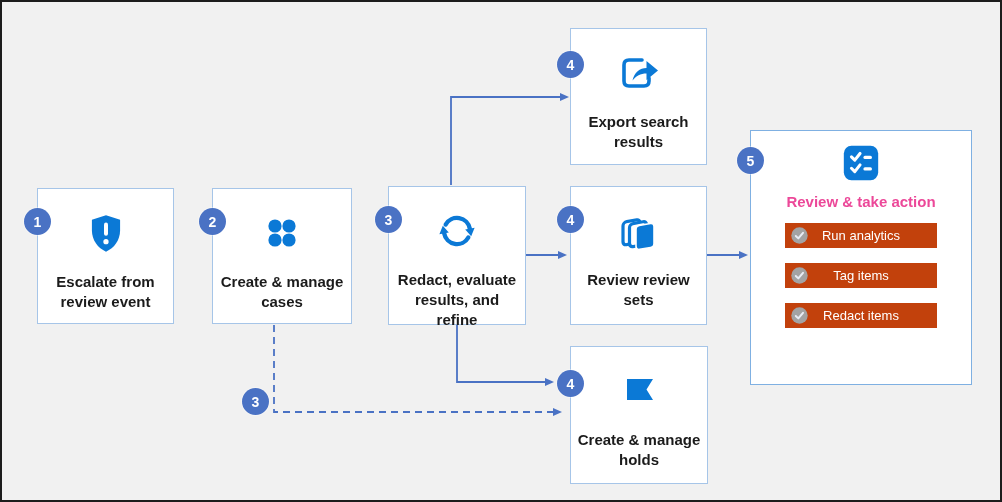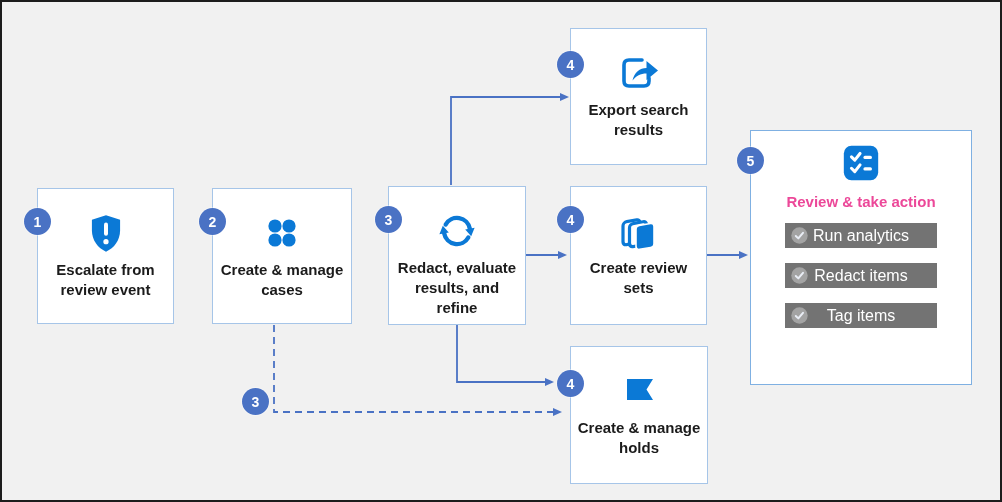--- a/index.html
+++ b/index.html
@@ -18,21 +18,21 @@
   }
   .node {
     position:absolute; z-index:2;
     background:#ffffff;
     border:1px solid #a6c5e8;
     display:flex; flex-direction:column; align-items:center;
     padding-top:21px;
   }
   .node .iconwrap { height:46px; display:flex; align-items:center; justify-content:center; }
   .node .label {
-    margin-top:4px; width:128px;
+    margin-top:16px; width:128px;
     font-size:15px; font-weight:600; color:#1b1b1b;
     text-align:center; line-height:1.32;
   }
   #node-escalate     { left:35px;  top:186px; width:137px; height:136px; }
   #node-cases        { left:210px; top:186px; width:140px; height:136px; }
   #node-search       { left:386px; top:184px; width:138px; height:139px; }
   #node-export-search{ left:568px; top:26px;  width:137px; height:137px; }
   #node-review-sets  { left:568px; top:184px; width:137px; height:139px; }
   #node-holds        { left:568px; top:344px; width:138px; height:138px; }
 
@@ -55,23 +55,23 @@
     display:flex; flex-direction:column; align-items:center;
     padding-top:11px;
   }
   .panel > .badge { left:-14px; top:16px; }
   .panel .title {
     margin-top:5px; font-size:15px; font-weight:700; color:#ec4899;
   }
   .actions { margin-top:13px; display:flex; flex-direction:column; gap:15px; }
   .action-btn {
     position:relative; width:152px; height:25px;
-    background:#737373; color:#ffffff;
+    background:#c2410c; color:#ffffff;
     display:flex; align-items:center; justify-content:center;
-    font-size:16px; font-weight:400;
+    font-size:13px; font-weight:400;
   }
   .action-btn .check { position:absolute; left:5px; top:3px; }
 
   #floating-badge-3 { left:240px; top:386px; }
 </style>
 </head>
 <body>
 
 <div class="canvas">
 
@@ -145,21 +145,21 @@
     <div class="badge">4</div>
     <div class="iconwrap">
       <svg width="46" height="44" viewBox="0 0 46 44">
         <g transform="translate(3,9) skewY(-10)">
           <rect x="4" y="5" width="17" height="23" rx="3.5" fill="none" stroke="#0b79d6" stroke-width="3.2"></rect>
           <rect x="10.5" y="8" width="17" height="23" rx="3.5" fill="#ffffff" stroke="#0b79d6" stroke-width="3.2"></rect>
           <rect x="17" y="11" width="18" height="24" rx="3.5" fill="#0b79d6" stroke="#ffffff" stroke-width="1.6"></rect>
         </g>
       </svg>
     </div>
-    <div class="label">Create review sets</div>
+    <div class="label">Review review sets</div>
   </div>
 
   <div class="node" id="node-holds">
     <div class="badge">4</div>
     <div class="iconwrap">
       <svg width="40" height="36" viewBox="0 0 40 36">
         <polygon points="8,6 34,6 27.5,16.5 34,27 8,27" fill="#0b79d6"></polygon>
       </svg>
     </div>
     <div class="label">Create &amp; manage holds</div>
@@ -187,29 +187,29 @@
         </span>
         <span>Run analytics</span>
       </div>
       <div class="action-btn">
         <span class="check">
           <svg width="19" height="19" viewBox="0 0 19 19">
             <circle cx="9.5" cy="9.5" r="8.2" fill="#a3a3a3"></circle>
             <polyline points="5.8,10 8.3,12.4 13,6.8" stroke="#e9edf5" stroke-width="2" fill="none" stroke-linecap="round" stroke-linejoin="round"></polyline>
           </svg>
         </span>
-        <span>Redact items</span>
+        <span>Tag items</span>
       </div>
       <div class="action-btn">
         <span class="check">
           <svg width="19" height="19" viewBox="0 0 19 19">
             <circle cx="9.5" cy="9.5" r="8.2" fill="#a3a3a3"></circle>
             <polyline points="5.8,10 8.3,12.4 13,6.8" stroke="#e9edf5" stroke-width="2" fill="none" stroke-linecap="round" stroke-linejoin="round"></polyline>
           </svg>
         </span>
-        <span>Tag items</span>
+        <span>Redact items</span>
       </div>
     </div>
   </div>
 
   <div class="badge" id="floating-badge-3">3</div>
 
 </div>
 
 </body></html>

